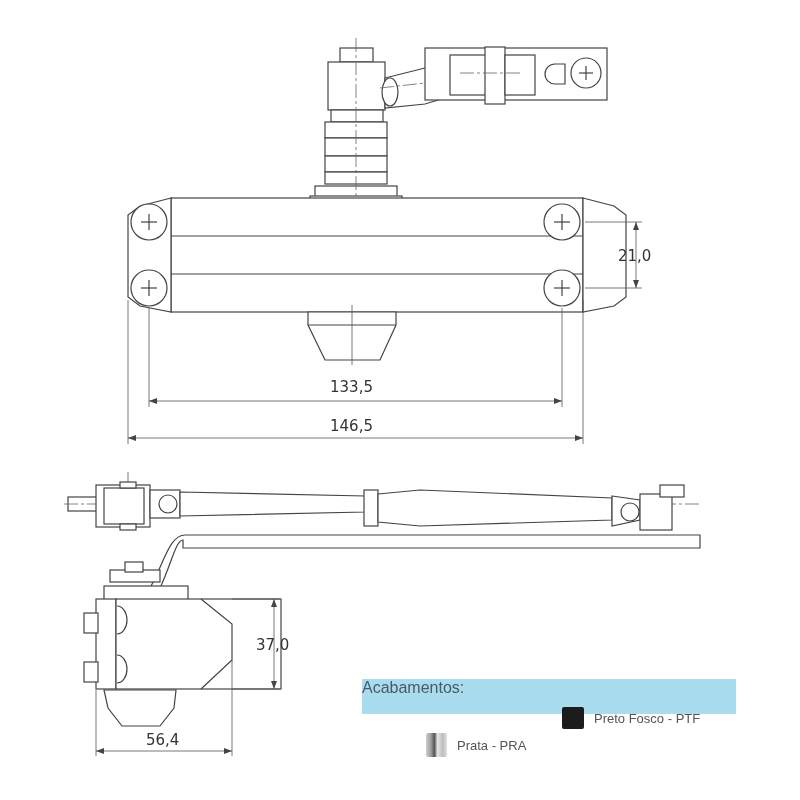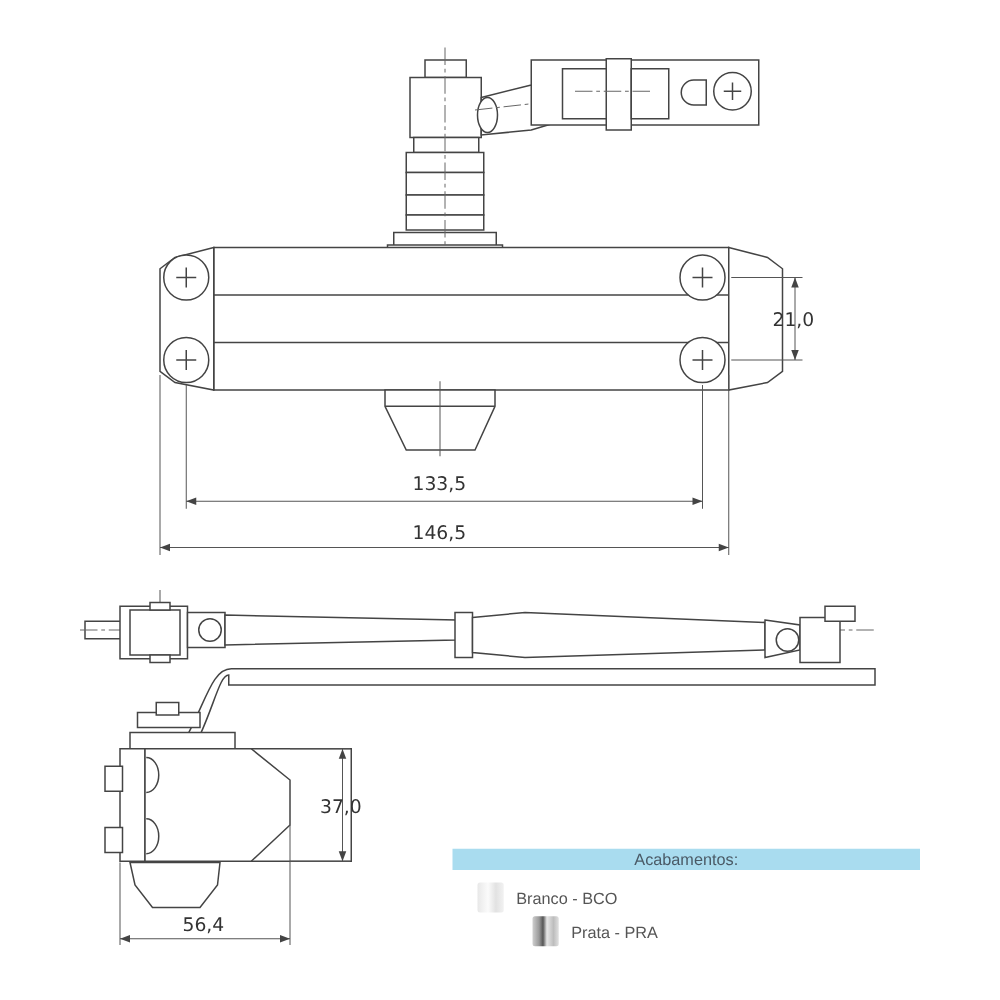--- a/index.html
+++ b/index.html
@@ -4,21 +4,21 @@
 <style>
   html, body { margin: 0; padding: 0; background: #ffffff; }
   body { width: 800px; height: 800px; position: relative; overflow: hidden; font-family: "DejaVu Sans", sans-serif; }
   #drawing { position: absolute; left: 0; top: 0; width: 800px; height: 800px; }
   .dim-text { font-family: "DejaVu Sans", sans-serif; font-size: 15px; fill: #333; }
   .ln { stroke: #444; stroke-width: 1.2; fill: none; }
   .thin { stroke: #555; stroke-width: 0.8; fill: none; }
   .cl { stroke: #666; stroke-width: 0.8; fill: none; stroke-dasharray: 14 3 3 3; }
   .fillw { fill: #fff; stroke: #444; stroke-width: 1.2; }
   .legend { position: absolute; left: 362px; top: 679px; width: 374px; height: 90px; }
-  .legend-header { height: 17px; background: #a9dcef; text-align: center; font-family: "Liberation Sans", sans-serif; font-size: 13px; line-height: 17px; color: #4a5a66; }
+  .legend-header { height: 35px; background: #a9dcef; text-align: left; font-family: "Liberation Sans", sans-serif; font-size: 16px; line-height: 17px; color: #4a5a66; }
   .legend-item { position: absolute; display: flex; align-items: center; font-family: "Liberation Sans", sans-serif; font-size: 13px; color: #555; }
   .swatch { width: 21px; height: 24px; margin-right: 10px; border-radius: 2px; }
   .sw-white { background: linear-gradient(90deg,#e8e8e8,#fbfbfb 40%,#e2e2e2 70%,#f2f2f2); }
   .sw-silver { background: linear-gradient(90deg,#cfcfcf,#9a9a9a 25%,#555 40%,#e6e6e6 55%,#bdbdbd 80%,#e0e0e0); }
   .sw-black { background: #1c1c1c; width: 22px; height: 22px; }
 </style>
 </head>
 <body>
 
 <svg id="drawing" viewBox="0 0 800 800" xmlns="http://www.w3.org/2000/svg">
@@ -147,21 +147,21 @@
     <line class="thin" x1="232" y1="660" x2="232" y2="756"></line>
     <line class="thin" x1="96" y1="751" x2="232" y2="751"></line>
     <path d="M104,748 L96,751 L104,754 Z" fill="#444"></path>
     <path d="M224,748 L232,751 L224,754 Z" fill="#444"></path>
     <text class="dim-text" x="146" y="745">56,4</text>
   </g>
 </svg>
 
 <div class="legend">
   <div class="legend-header">Acabamentos:</div>
-  <div class="legend-item" style="left:20px; top:27px;">
-    <span class="swatch sw-white"></span>
-    <span>Branco - BCO</span>
-  </div>
   <div class="legend-item" style="left:20px; top:54px;padding-left:44px;">
     <span class="swatch sw-silver"></span>
     <span>Prata - PRA</span>
   </div>
+  <div class="legend-item" style="left:200px; top:28px;">
+    <span class="swatch sw-black"></span>
+    <span>Preto Fosco - PTF</span>
+  </div>
 </div>
 
 </body></html>

